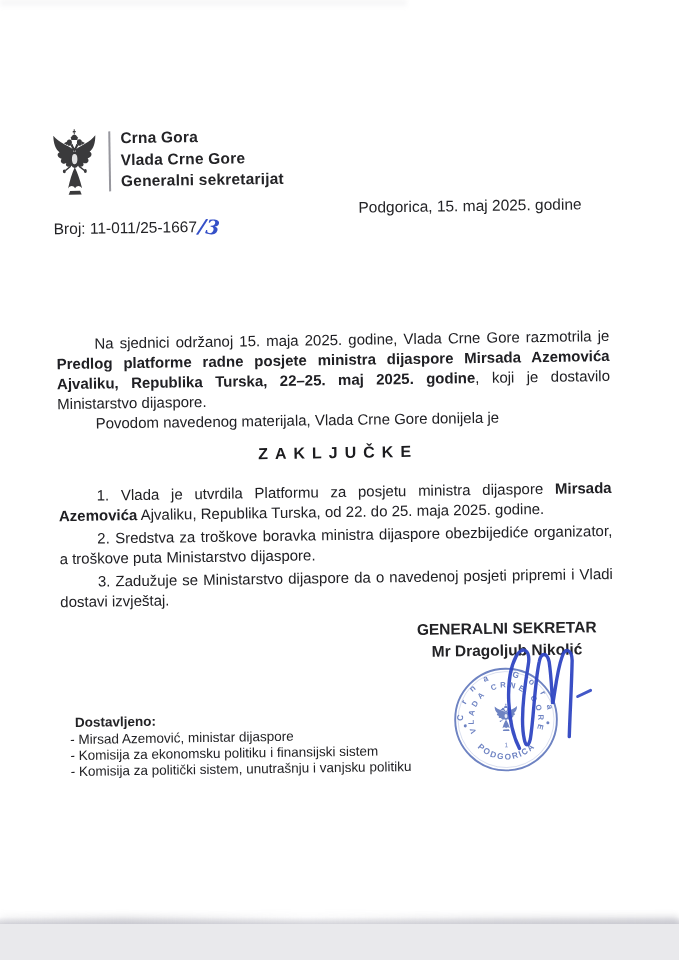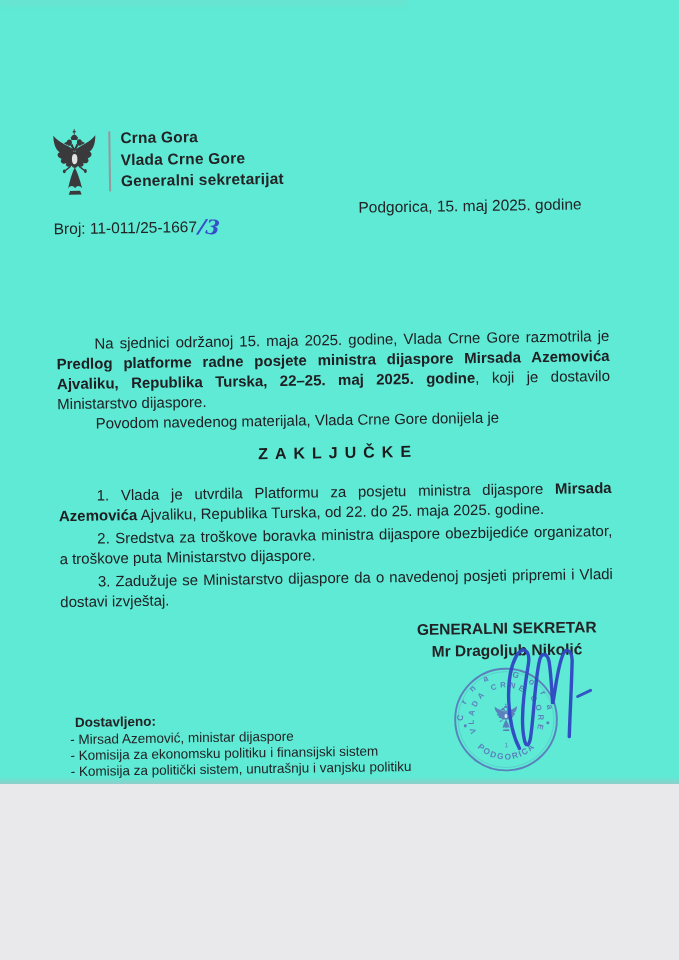--- a/index.html
+++ b/index.html
@@ -1,18 +1,18 @@
 <!DOCTYPE html>
 <html><head>
 <meta charset="utf-8">
 <style>
   html,body { margin:0; padding:0; background:#e9e9ec; }
   .page {
-    position:relative; width:679px; height:784px; margin:0 auto;
-    background:#5eead4; overflow:hidden;
+    position:relative; width:679px; height:924px; margin:0 auto;
+    background:#ffffff; overflow:hidden;
     font-family:"Liberation Sans","DejaVu Sans",sans-serif;
     color:#1d1d20;
   }
   .tilt { position:absolute; inset:0; transform:rotate(-0.85deg); transform-origin:340px 450px; }
 
   
   .letterhead { position:absolute; left:54px; top:124px; display:flex; align-items:flex-start; }
   .coa { width:50px; height:70px; flex:0 0 auto; }
   .lh-divider { width:2px; height:60px; background:#97979e; margin:4px 10px 0 9px; }
   .lh-text { font-weight:bold; font-size:15.5px; line-height:21.5px; letter-spacing:.2px; color:#232326; }

